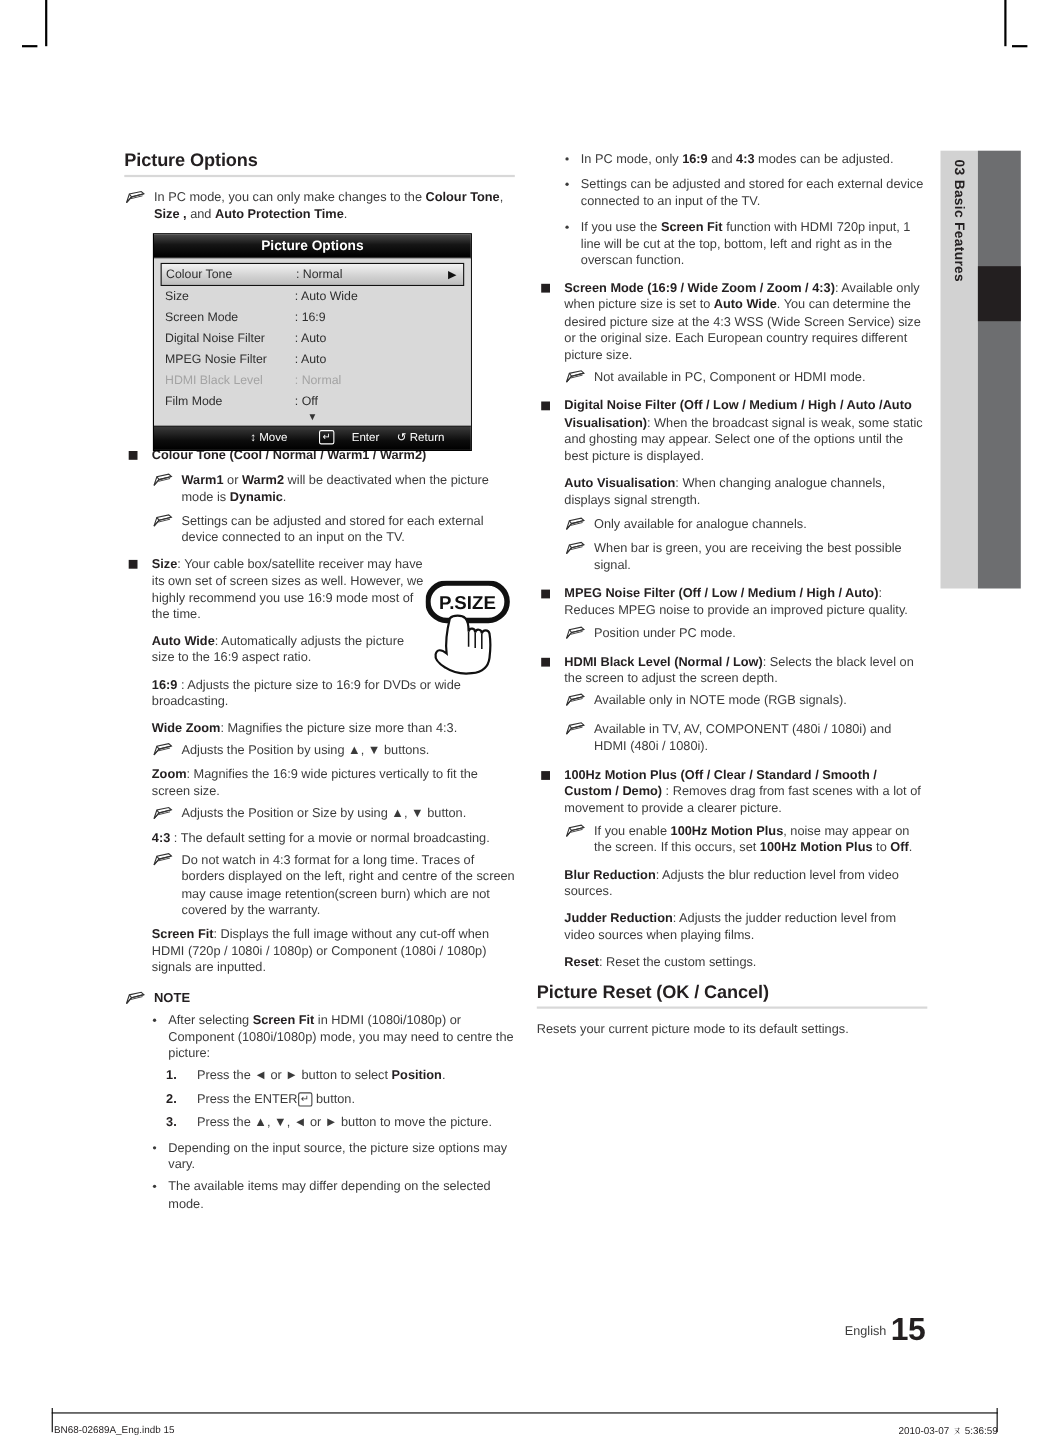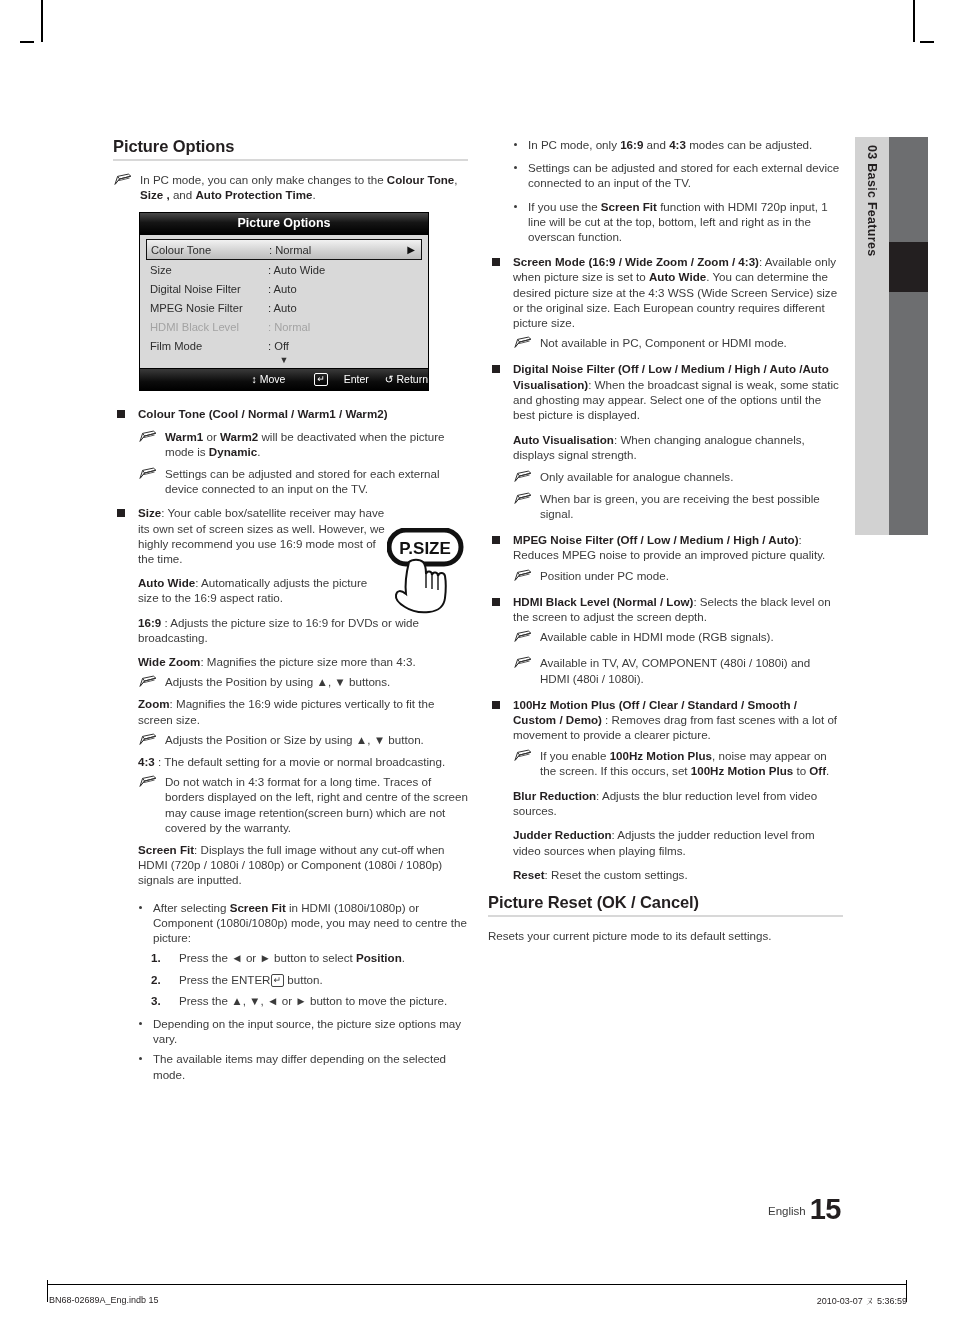--- a/index.html
+++ b/index.html
@@ -129,21 +129,21 @@
   .osd-label{width:118px;flex:0 0 118px;}
   .osd-value{flex:1;}
   .osd-arrow{font-size:10px;color:#111;padding-right:2px;}
   .osd-down{
     text-align:center;font-size:9px;color:#333;height:13px;line-height:10px;
     background:#d9d9d9;
   }
   .osd-foot{
     background:linear-gradient(180deg,#3a3a3a 0%,#0c0c0c 60%,#000 100%);
     height:21px;line-height:21px;color:#fff;font-size:10.5px;
-    text-align:right;padding-right:0;border-top:1px solid #000;
+    text-align:right;padding-right:24px;border-top:1px solid #000;
   }
   .osd-foot span{margin-left:13px;white-space:nowrap;}
   .key-ent{
     display:inline-block;border:1px solid #fff;border-radius:2px;
     padding:0 2px;line-height:11px;font-size:9px;vertical-align:1px;
   }
 
   
   .psize{
     position:absolute;left:387px;top:528px;width:96px;height:100px;
@@ -296,20 +296,33 @@
             </g>
           </svg>
       </span>
       <span>Do not watch in 4:3 format for a long time. Traces of borders displayed on the left, right and centre of the screen may cause image retention(screen burn) which are not covered by the warranty.</span>
     </div>
 
     <p style="margin-left:25px;margin-bottom:12px;">
       <b>Screen Fit</b><span>: Displays the full image without any cut-off when HDMI (720p / 1080i / 1080p) or Component (1080i / 1080p) signals are inputted.</span>
     </p>
 
+    <div class="note-head">
+      <span class="pencil">
+        <svg width="20" height="13" viewBox="0 0 20 13">
+            <g fill="none" stroke="#333" stroke-width="1">
+              <path d="M2 11.3 L4.6 3.4 L15.4 1.1 L17.8 3.2 L6.6 6.0 Z" fill="#ffffff"></path>
+              <path d="M4.6 3.4 L6.6 6.0 L2 11.3"></path>
+              <path d="M6.6 6.0 L17.8 3.2"></path>
+              <path d="M6.0 7.6 L16.6 5.0" stroke-width=".8"></path>
+            </g>
+          </svg>
+      </span>
+      <span>NOTE</span>
+    </div>
 
     <div class="dot" style="margin-left:20px;margin-bottom:5px;">
       <span class="dot-mark"></span>
       <span>After selecting </span><b>Screen Fit</b><span> in HDMI (1080i/1080p) or Component (1080i/1080p) mode, you may need to centre the picture:</span>
     </div>
 
     <div class="num" style="margin-left:20px;">
       <span class="num-mark">1.</span>
       <span>Press the ◄ or ► button to select </span><b>Position</b><span>.</span>
     </div>
@@ -337,20 +350,24 @@
     <div class="osd-title">Picture Options</div>
     <div class="osd-body">
       <div class="osd-row sel">
         <span class="osd-label">Colour Tone</span>
         <span class="osd-value">: Normal</span>
         <span class="osd-arrow">▶</span>
       </div>
       <div class="osd-row">
         <span class="osd-label">Size</span>
         <span class="osd-value">: Auto Wide</span>
+      </div>
+      <div class="osd-row">
+        <span class="osd-label">Screen Mode</span>
+        <span class="osd-value">: 16:9</span>
       </div>
       <div class="osd-row">
         <span class="osd-label">Digital Noise Filter</span>
         <span class="osd-value">: Auto</span>
       </div>
       <div class="osd-row">
         <span class="osd-label">MPEG Nosie Filter</span>
         <span class="osd-value">: Auto</span>
       </div>
       <div class="osd-row dim">
@@ -476,21 +493,21 @@
       <span class="pencil">
         <svg width="20" height="13" viewBox="0 0 20 13">
             <g fill="none" stroke="#333" stroke-width="1">
               <path d="M2 11.3 L4.6 3.4 L15.4 1.1 L17.8 3.2 L6.6 6.0 Z" fill="#ffffff"></path>
               <path d="M4.6 3.4 L6.6 6.0 L2 11.3"></path>
               <path d="M6.6 6.0 L17.8 3.2"></path>
               <path d="M6.0 7.6 L16.6 5.0" stroke-width=".8"></path>
             </g>
           </svg>
       </span>
-      <span>Available cable in HDMI mode (RGB signals).</span>
+      <span>Available only in NOTE mode (RGB signals).</span>
     </div>
 
     <div class="note" style="margin-left:25px;margin-bottom:11px;">
       <span class="pencil">
         <svg width="20" height="13" viewBox="0 0 20 13">
             <g fill="none" stroke="#333" stroke-width="1">
               <path d="M2 11.3 L4.6 3.4 L15.4 1.1 L17.8 3.2 L6.6 6.0 Z" fill="#ffffff"></path>
               <path d="M4.6 3.4 L6.6 6.0 L2 11.3"></path>
               <path d="M6.6 6.0 L17.8 3.2"></path>
               <path d="M6.0 7.6 L16.6 5.0" stroke-width=".8"></path>

